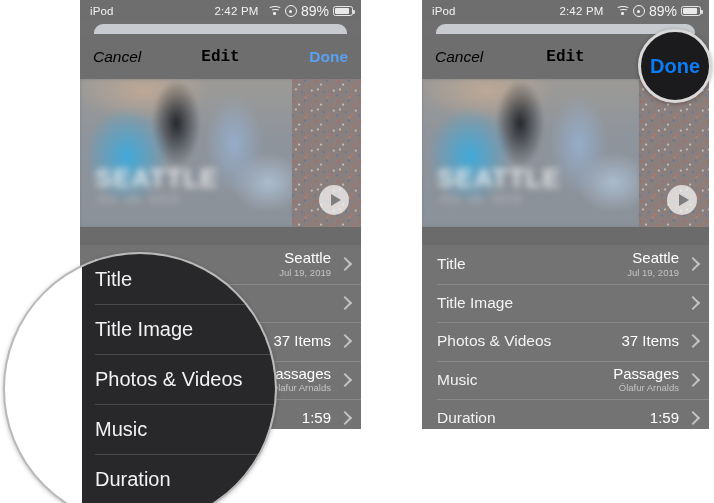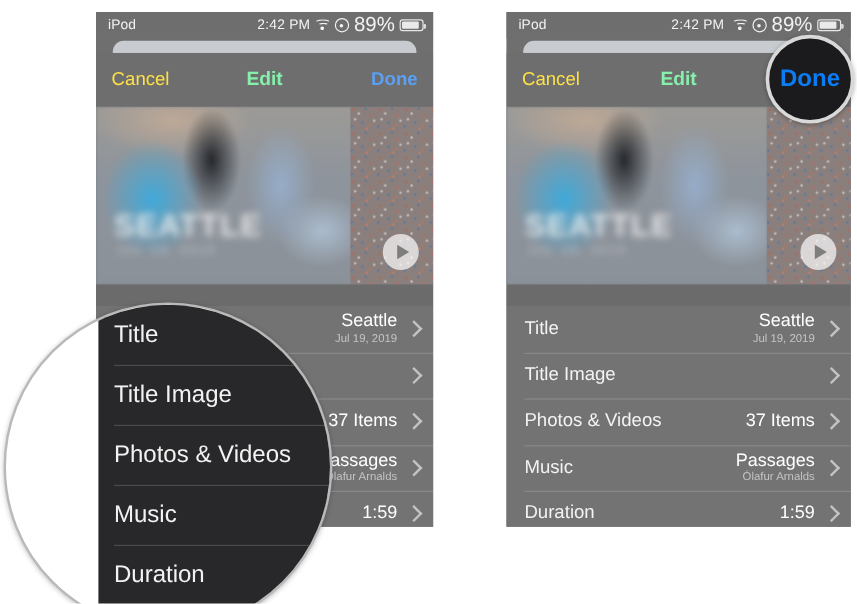--- a/index.html
+++ b/index.html
@@ -3,21 +3,21 @@
 <meta charset="utf-8">
 <style>
   html,body{margin:0;padding:0;background:#ffffff;}
   body{
     width:714px;height:503px;overflow:hidden;position:relative;
     font-family:"Liberation Sans","DejaVu Sans",sans-serif;
     -webkit-font-smoothing:antialiased;
   }
 
   
-  .phone{position:absolute;top:10px;height:429px;overflow:hidden;background:#6f6f6f;}
+  .phone{position:absolute;top:0;height:429px;overflow:hidden;background:#6f6f6f;}
   #phone-left{left:80px;width:281px;}
   #phone-right{left:422px;width:287px;}
 
   
   .statusbar{
     position:relative;height:22px;background:#6e6e6e;color:#f2f2f2;
     display:flex;align-items:center;font-size:11.5px;z-index:6;
   }
   .sb-left{position:absolute;left:10px;letter-spacing:.1px;}
   .sb-center{position:absolute;left:0;right:0;text-align:center;letter-spacing:.2px;margin-left:32px;}
@@ -25,39 +25,39 @@
   .wifi{display:inline-block;width:13px;height:10px;position:relative;}
   .wifi i{position:absolute;left:50%;border:1.6px solid #f2f2f2;border-bottom:none;
           border-left-color:transparent;border-right-color:transparent;border-radius:50% 50% 0 0;}
   .wifi i.a{width:12px;height:6px;margin-left:-6px;top:0px;}
   .wifi i.b{width:7px;height:3.5px;margin-left:-3.5px;top:3px;}
   .wifi i.c{width:2.6px;height:2.6px;margin-left:-1.3px;top:6.4px;border:none;
             background:#f2f2f2;border-radius:50%;}
   .loc{width:10px;height:10px;border:1.4px solid #f2f2f2;border-radius:50%;position:relative;}
   .loc:after{content:"";position:absolute;left:50%;top:50%;width:3px;height:3px;margin:-1.5px 0 0 -1.5px;
              background:#f2f2f2;border-radius:50%;}
-  .batt-pct{font-size:17px;}
+  .batt-pct{font-size:14px;}
   .batt{width:20px;height:10px;border:1.3px solid #e6e6e6;border-radius:2.5px;position:relative;
         padding:1px;box-sizing:border-box;}
   .batt span{display:block;height:100%;width:89%;background:#eaeaea;border-radius:1px;}
   .batt:after{content:"";position:absolute;right:-3px;top:3px;width:1.6px;height:4px;
               background:#dcdcdc;border-radius:0 1px 1px 0;}
 
   
   .card-edge{position:absolute;top:24px;left:14px;right:14px;height:14px;
              background:#c8ccd0;border-radius:9px 9px 0 0;z-index:4;}
 
   
   .sheet{position:absolute;top:34px;left:0;right:0;bottom:0;z-index:5;overflow:hidden;}
 
   
   .navbar{height:45px;background:#6e6e6e;position:relative;display:flex;align-items:center;}
-  .nav-cancel{position:absolute;left:13px;color:#fde047;font-size:15.5px;}
-  .nav-title{position:absolute;left:0;right:0;text-align:center;color:#86efac;
-             font-size:16px;font-weight:bold;}
+  .nav-cancel{position:absolute;left:13px;color:#000000;font-size:15.5px;font-style:italic;}
+  .nav-title{position:absolute;left:0;right:0;text-align:center;color:#000000;
+             font-size:16px;font-weight:bold;font-family:Liberation Mono, monospace;}
   .nav-done{position:absolute;right:13px;color:#5ba0f2;font-size:15.5px;font-weight:bold;}
 
   
   .preview{position:relative;height:148px;overflow:hidden;background:#7a7f86;}
   .ph-main{position:absolute;left:0;top:0;bottom:0;width:76%;overflow:hidden;
            background:
              radial-gradient(ellipse 60px 70px at 22% 52%, rgba(60,170,220,.95), rgba(60,170,220,0) 70%),
              radial-gradient(ellipse 34px 60px at 45% 30%, rgba(28,30,34,.92), rgba(28,30,34,0) 72%),
              radial-gradient(ellipse 40px 70px at 72% 44%, rgba(150,175,205,.9), rgba(150,175,205,0) 72%),
              radial-gradient(ellipse 50px 40px at 88% 70%, rgba(175,195,215,.85), rgba(175,195,215,0) 75%),

